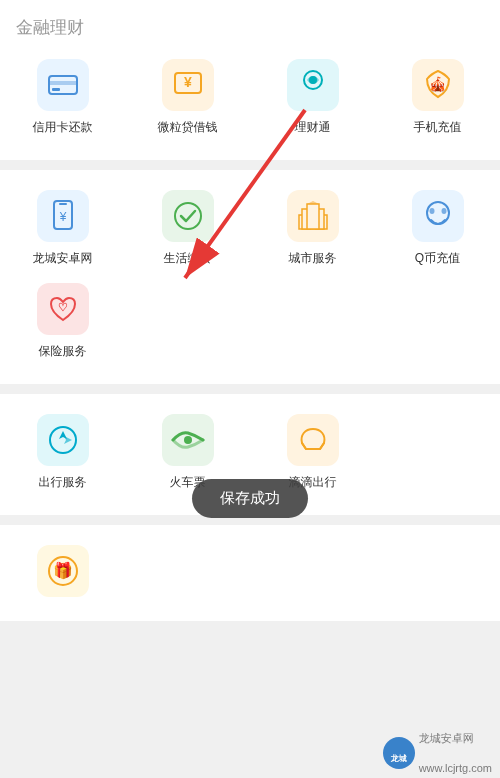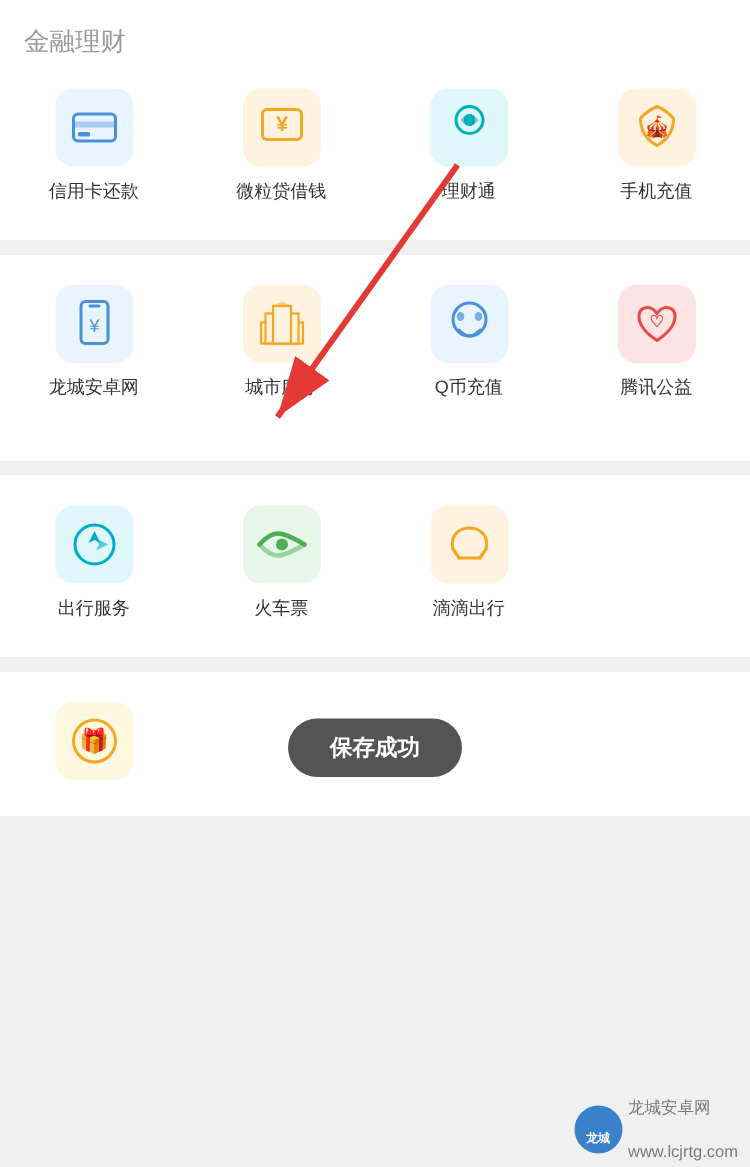--- a/index.html
+++ b/index.html
@@ -71,21 +71,20 @@
       bottom: 260px;
       left: 50%;
       transform: translateX(-50%);
       background: rgba(60,60,60,0.88);
       color: #fff;
       font-size: 15px;
       padding: 10px 28px;
       border-radius: 24px;
       white-space: nowrap;
       z-index: 100;
-      font-weight: bold;
     }
 
     
     .watermark {
       position: absolute;
       bottom: 4px;
       right: 8px;
       display: flex;
       align-items: center;
       gap: 4px;
@@ -173,20 +172,29 @@
       <div class="icon-wrap bg-blue-light">
         <svg width="22" height="32" viewBox="0 0 22 32" fill="none">
           <rect x="2" y="1" width="18" height="28" rx="3" fill="#e8f4ff" stroke="#4a90d9" stroke-width="2"></rect>
           <rect x="7" y="3" width="8" height="2" rx="1" fill="#4a90d9"></rect>
           <text x="11" y="21" text-anchor="middle" font-size="12" fill="#4a90d9">¥</text>
         </svg>
       </div>
       <span class="icon-label">龙城安卓网</span>
     </div>
 
+    <div class="grid-item">
+      <div class="icon-wrap bg-green-light">
+        <svg width="30" height="30" viewBox="0 0 30 30" fill="none">
+          <circle cx="15" cy="15" r="13" fill="#e8f5e9" stroke="#4caf50" stroke-width="2"></circle>
+          <path d="M8 15 L13 20 L22 10" stroke="#4caf50" stroke-width="2.5" stroke-linecap="round" stroke-linejoin="round" fill="none"></path>
+        </svg>
+      </div>
+      <span class="icon-label">生活缴费</span>
+    </div>
 
     <div class="grid-item">
       <div class="icon-wrap bg-orange-light">
         <svg width="32" height="30" viewBox="0 0 32 30" fill="none">
           <rect x="2" y="14" width="28" height="14" fill="#fff3e0" stroke="#f5a623" stroke-width="1.5"></rect>
           <rect x="5" y="8" width="8" height="20" fill="#fff3e0" stroke="#f5a623" stroke-width="1.5"></rect>
           <rect x="19" y="8" width="8" height="20" fill="#fff3e0" stroke="#f5a623" stroke-width="1.5"></rect>
           <rect x="10" y="3" width="12" height="25" fill="#fff3e0" stroke="#f5a623" stroke-width="1.5"></rect>
           <path d="M10 3 L16 0 L22 3" fill="#f5a623" opacity="0.5"></path>
         </svg>
@@ -206,21 +214,21 @@
       <span class="icon-label">Q币充值</span>
     </div>
 
     <div class="grid-item">
       <div class="icon-wrap bg-red-light">
         <svg width="32" height="30" viewBox="0 0 32 30" fill="none">
           <path d="M16 26 Q4 18 4 10 Q4 4 10 4 Q13 4 16 8 Q19 4 22 4 Q28 4 28 10 Q28 18 16 26Z" fill="#fce4e4" stroke="#e94b4b" stroke-width="2"></path>
           <text x="16" y="17" text-anchor="middle" font-size="11" fill="#e94b4b" font-weight="bold">♡</text>
         </svg>
       </div>
-      <span class="icon-label">腾讯公益</span>
+      <span class="icon-label">保险服务</span>
     </div>
 
 
     <div class="grid-item"></div>
     <div class="grid-item"></div>
   </div>
 </div>
 
 <div class="section">
   <div class="grid">

